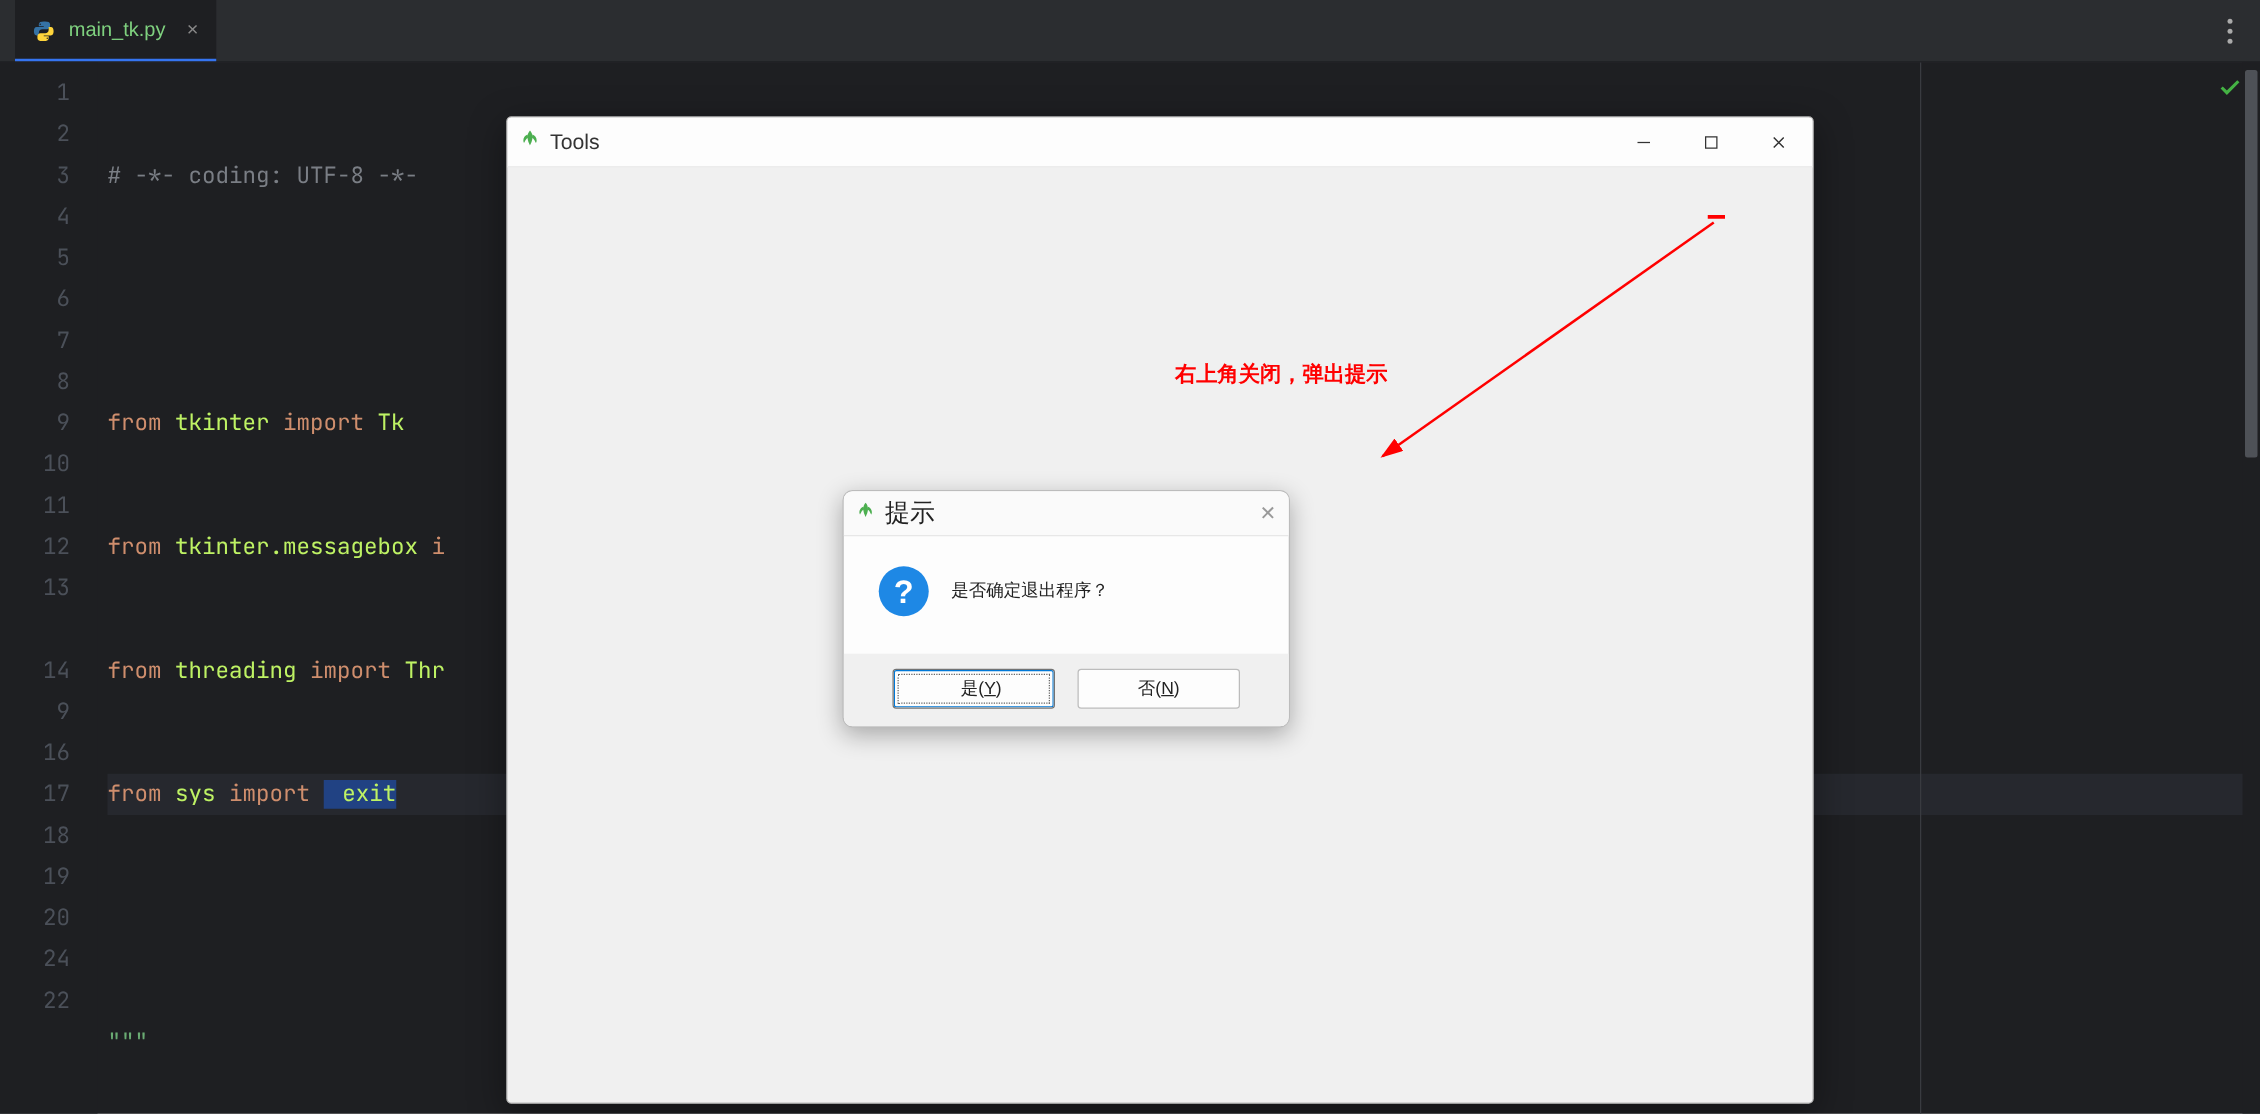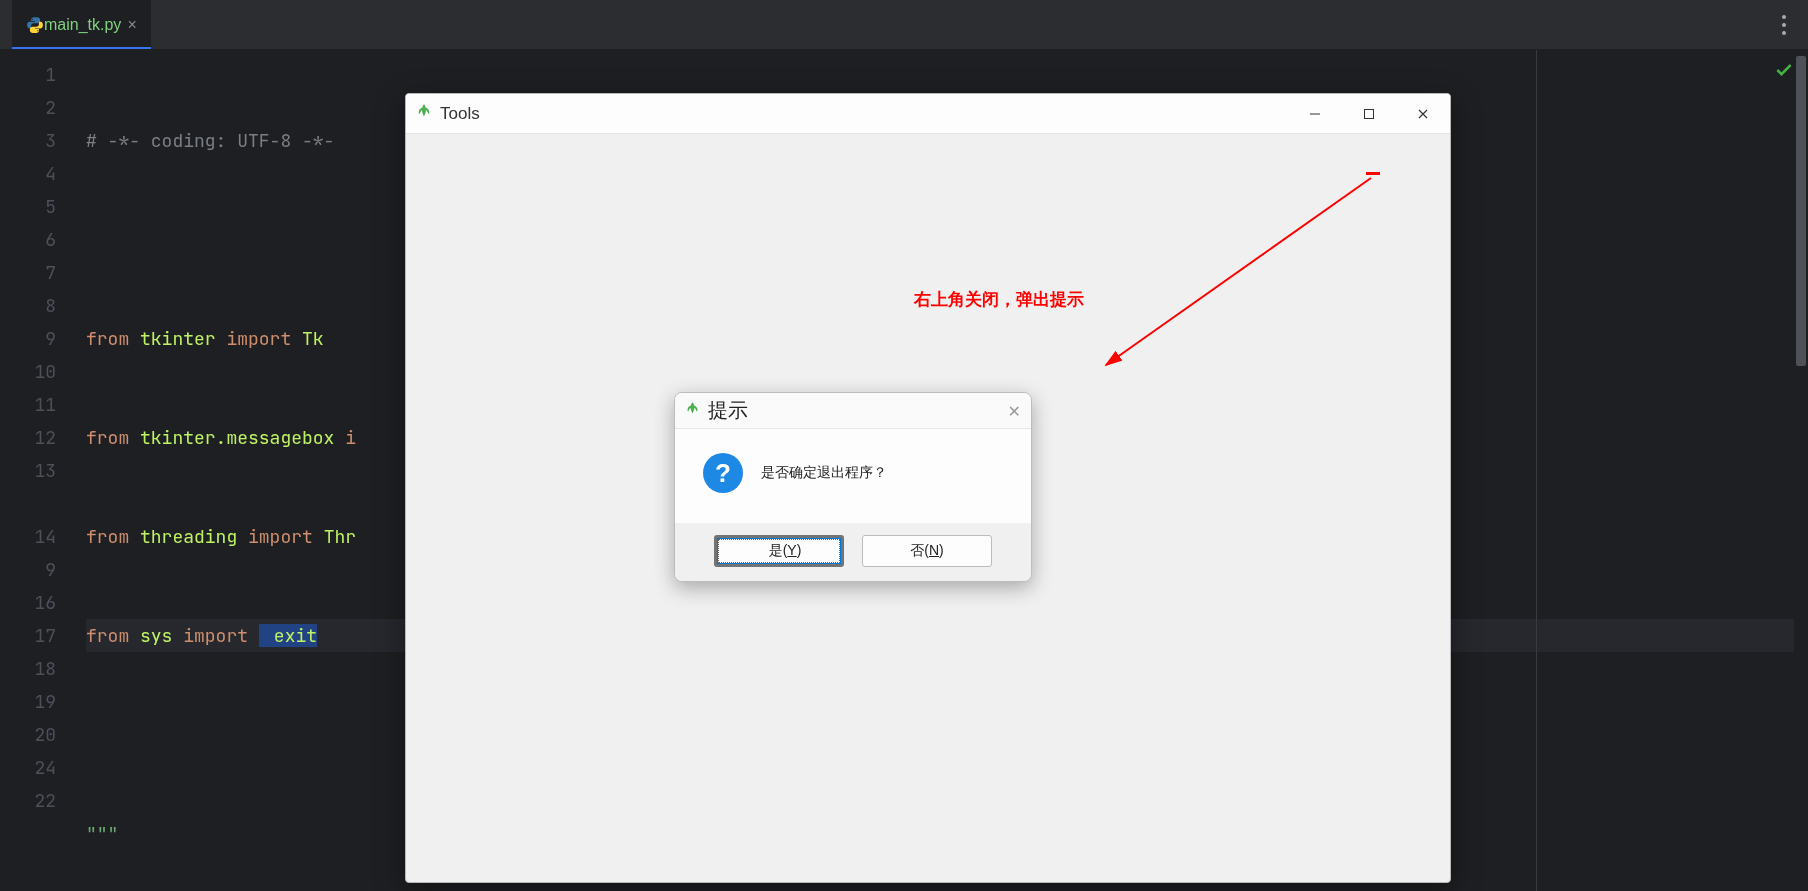--- a/index.html
+++ b/index.html
@@ -19,21 +19,21 @@
     background: #2b2d30;
     display: flex;
     align-items: center;
     padding-left: 12px;
     border-bottom: 1px solid #1e1f22;
     position: relative;
   }
   .tab {
     display: flex;
     align-items: center;
-    gap: 0;
+    gap: 11px;
     padding: 0 14px;
     height: 100%;
     background: #1e1f22;
     border-top: 2px solid transparent;
     position: relative;
   }
   .tab.active { border-bottom: 2px solid #3574f0; }
   .tab-label { color: #7fd17f; font-size: 16px; }
   .tab-close { color: #888; font-size: 16px; margin-left: 6px; cursor: pointer;}
   .kebab {
@@ -230,21 +230,21 @@
     font-size: 14px;
     color: #222;
     display: flex;
     align-items: center;
     justify-content: center;
     cursor: pointer;
   }
   .dlg-btn.focus {
     outline: 1px dotted #666;
     outline-offset: -5px;
-    border: 3px solid #737373;
+    border: 1px solid #737373;
     box-shadow: inset 0 0 0 1px #0078d7;
     padding-left: 12px;
   }
 
   .py-icon { display:inline-flex; align-items:center; }
 </style>
 </head>
 <body>
 
 <div class="tabbar">
@@ -353,21 +353,21 @@
       </div>
       <div class="tw-btn">
         <svg width="12" height="12" viewBox="0 0 12 12">
             <path d="M2 2l8 8M10 2l-8 8" stroke="#333" stroke-width="1.2"></path>
           </svg>
       </div>
     </div>
   </div>
 
   <div class="tw-body">
-    <div class="annot" style="left:508px;top:154px;">右上角关闭，弹出提示</div>
+    <div class="annot" style="left:534px;top:154px;">右上角关闭，弹出提示</div>
     <svg class="arrow-svg" style="left:670px;top:36px;" width="320" height="220">
       <defs>
         <marker id="ah" markerWidth="10" markerHeight="10" refX="8" refY="3" orient="auto">
           <path d="M0,0 L0,6 L9,3 z" fill="#ff0000"></path>
         </marker>
       </defs>
       <line x1="295" y1="8" x2="30" y2="195" stroke="#ff0000" stroke-width="2" marker-end="url(#ah)"></line>
     </svg>
     <svg style="position:absolute;left:960px;top:34px;" width="14" height="10">
       <rect x="0" y="4" width="14" height="3" fill="#ff0000"></rect>

